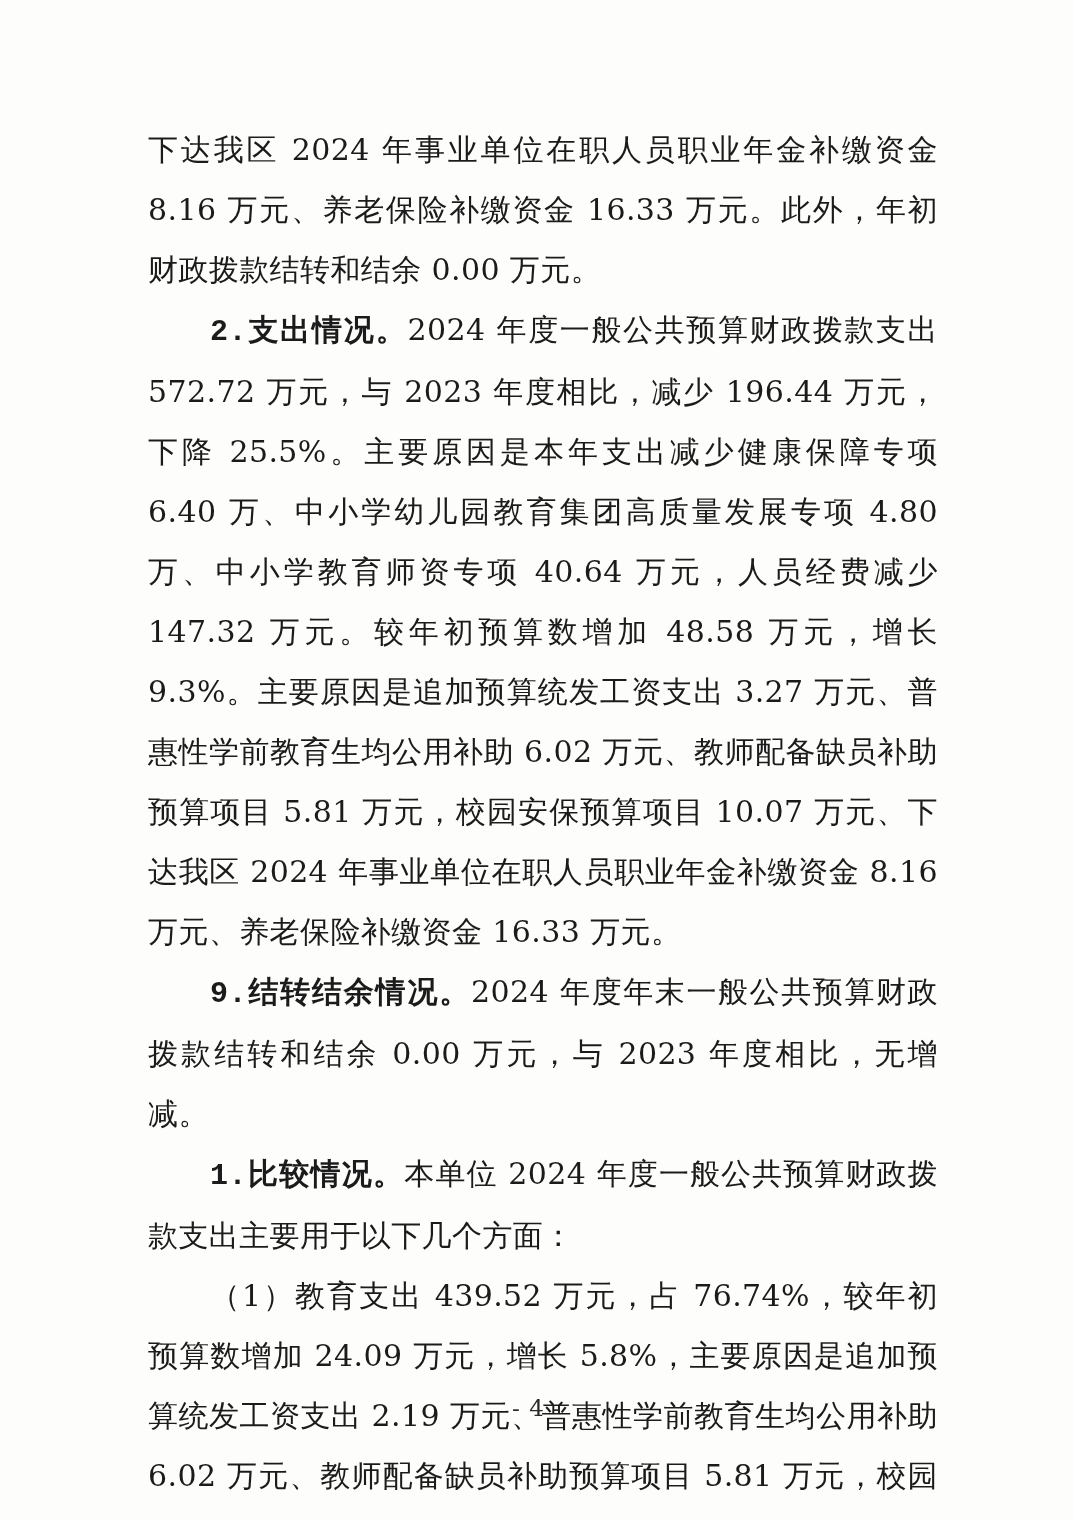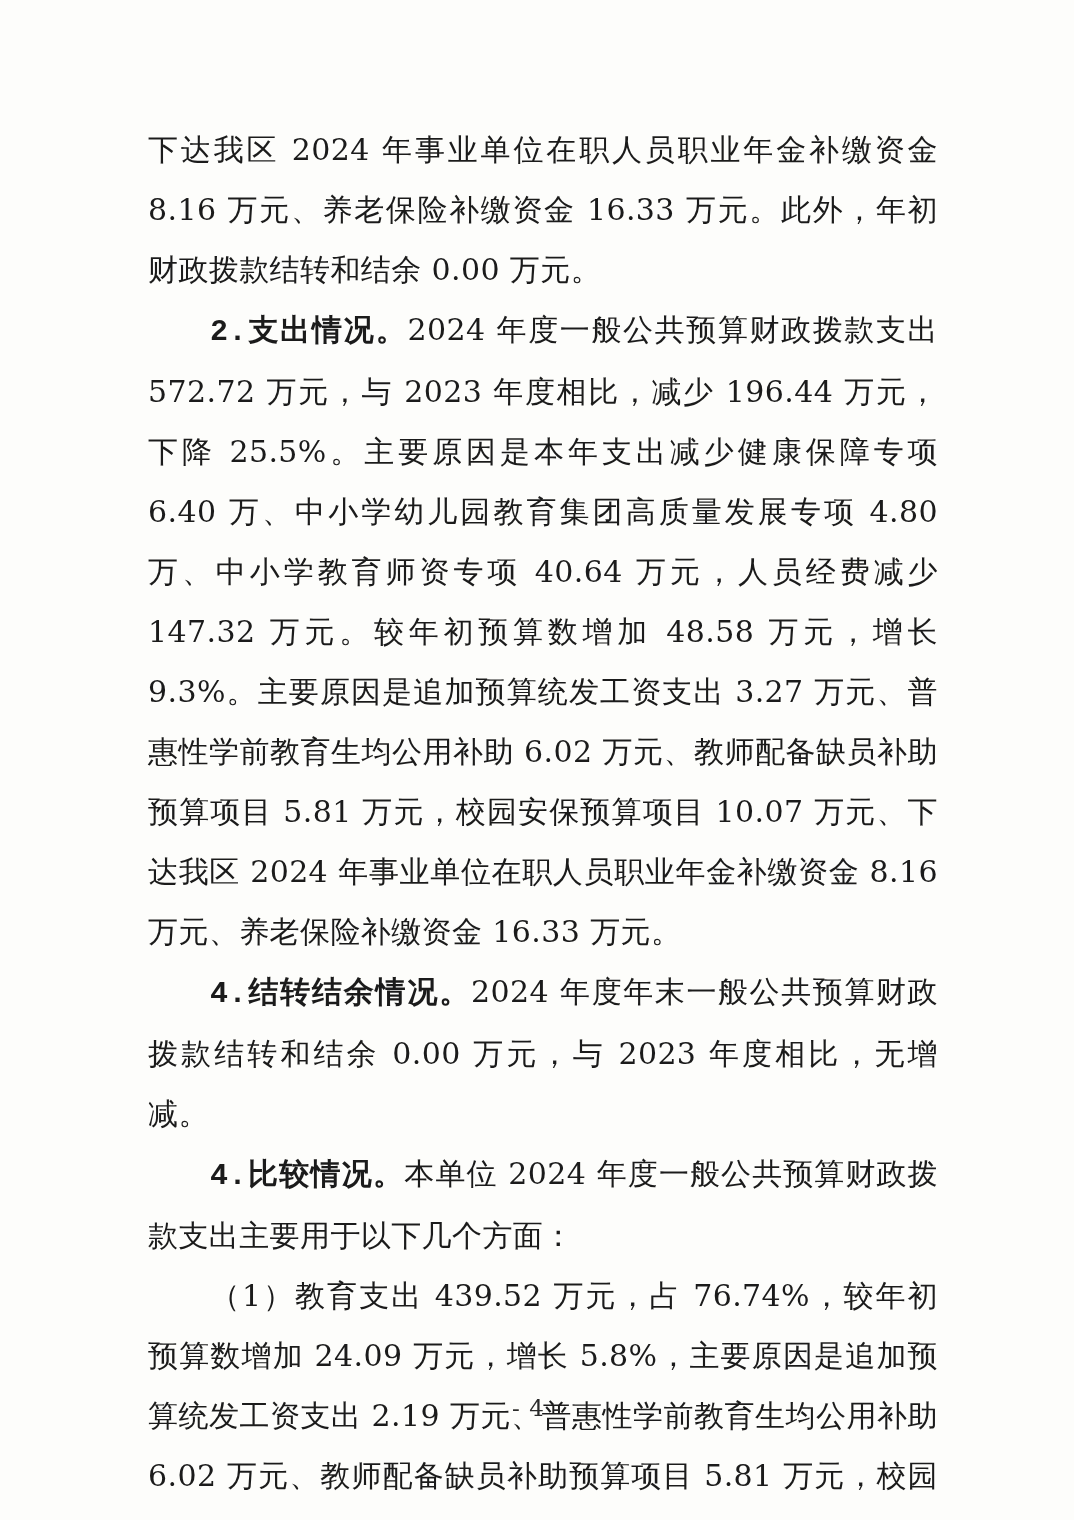--- a/index.html
+++ b/index.html
@@ -59,25 +59,25 @@
 
     <p>
       <span>下达我区 2024 年事业单位在职人员职业年金补缴资金 8.16 万元、养老保险补缴资金 16.33 万元。此外，年初财政拨款结转和结余 0.00 万元。</span>
     </p>
 
     <p class="indent">
       <span class="lead">2.支出情况。</span><span>2024 年度一般公共预算财政拨款支出 572.72 万元，与 2023 年度相比，减少 196.44 万元，下降 25.5%。主要原因是本年支出减少健康保障专项 6.40 万、中小学幼儿园教育集团高质量发展专项 4.80 万、中小学教育师资专项 40.64 万元，人员经费减少 147.32 万元。较年初预算数增加 48.58 万元，增长 9.3%。主要原因是追加预算统发工资支出 3.27 万元、普惠性学前教育生均公用补助 6.02 万元、教师配备缺员补助预算项目 5.81 万元，校园安保预算项目 10.07 万元、下达我区 2024 年事业单位在职人员职业年金补缴资金 8.16 万元、养老保险补缴资金 16.33 万元。</span>
     </p>
 
     <p class="indent">
-      <span class="lead">4.结转结余情况。</span><span>2024 年度年末一般公共预算财政拨款结转和结余 0.00 万元，与 2023 年度相比，无增减。</span>
+      <span class="lead">9.结转结余情况。</span><span>2024 年度年末一般公共预算财政拨款结转和结余 0.00 万元，与 2023 年度相比，无增减。</span>
     </p>
 
     <p class="indent">
-      <span class="lead">4.比较情况。</span><span>本单位 2024 年度一般公共预算财政拨款支出主要用于以下几个方面：</span>
+      <span class="lead">1.比较情况。</span><span>本单位 2024 年度一般公共预算财政拨款支出主要用于以下几个方面：</span>
     </p>
 
     <p class="indent">
       <span>（1）教育支出 439.52 万元，占 76.74%，较年初预算数增加 24.09 万元，增长 5.8%，主要原因是追加预算统发工资支出 2.19 万元、普惠性学前教育生均公用补助 6.02 万元、教师配备缺员补助预算项目 5.81 万元，校园安保预算项目 10.07 万元。</span>
     </p>
 
   </div>
 
   <div class="page-number">- 4 -</div>
 </div>

